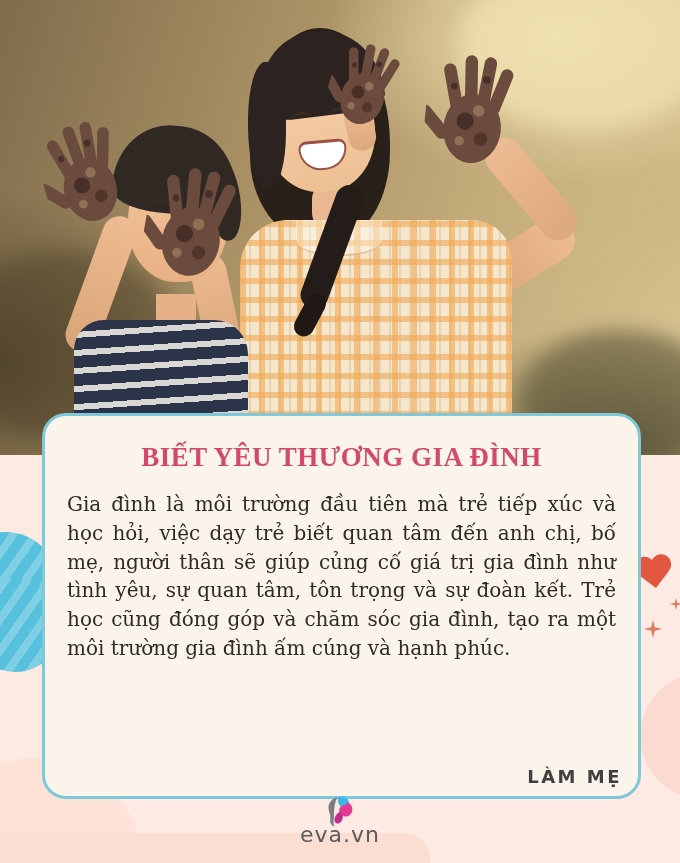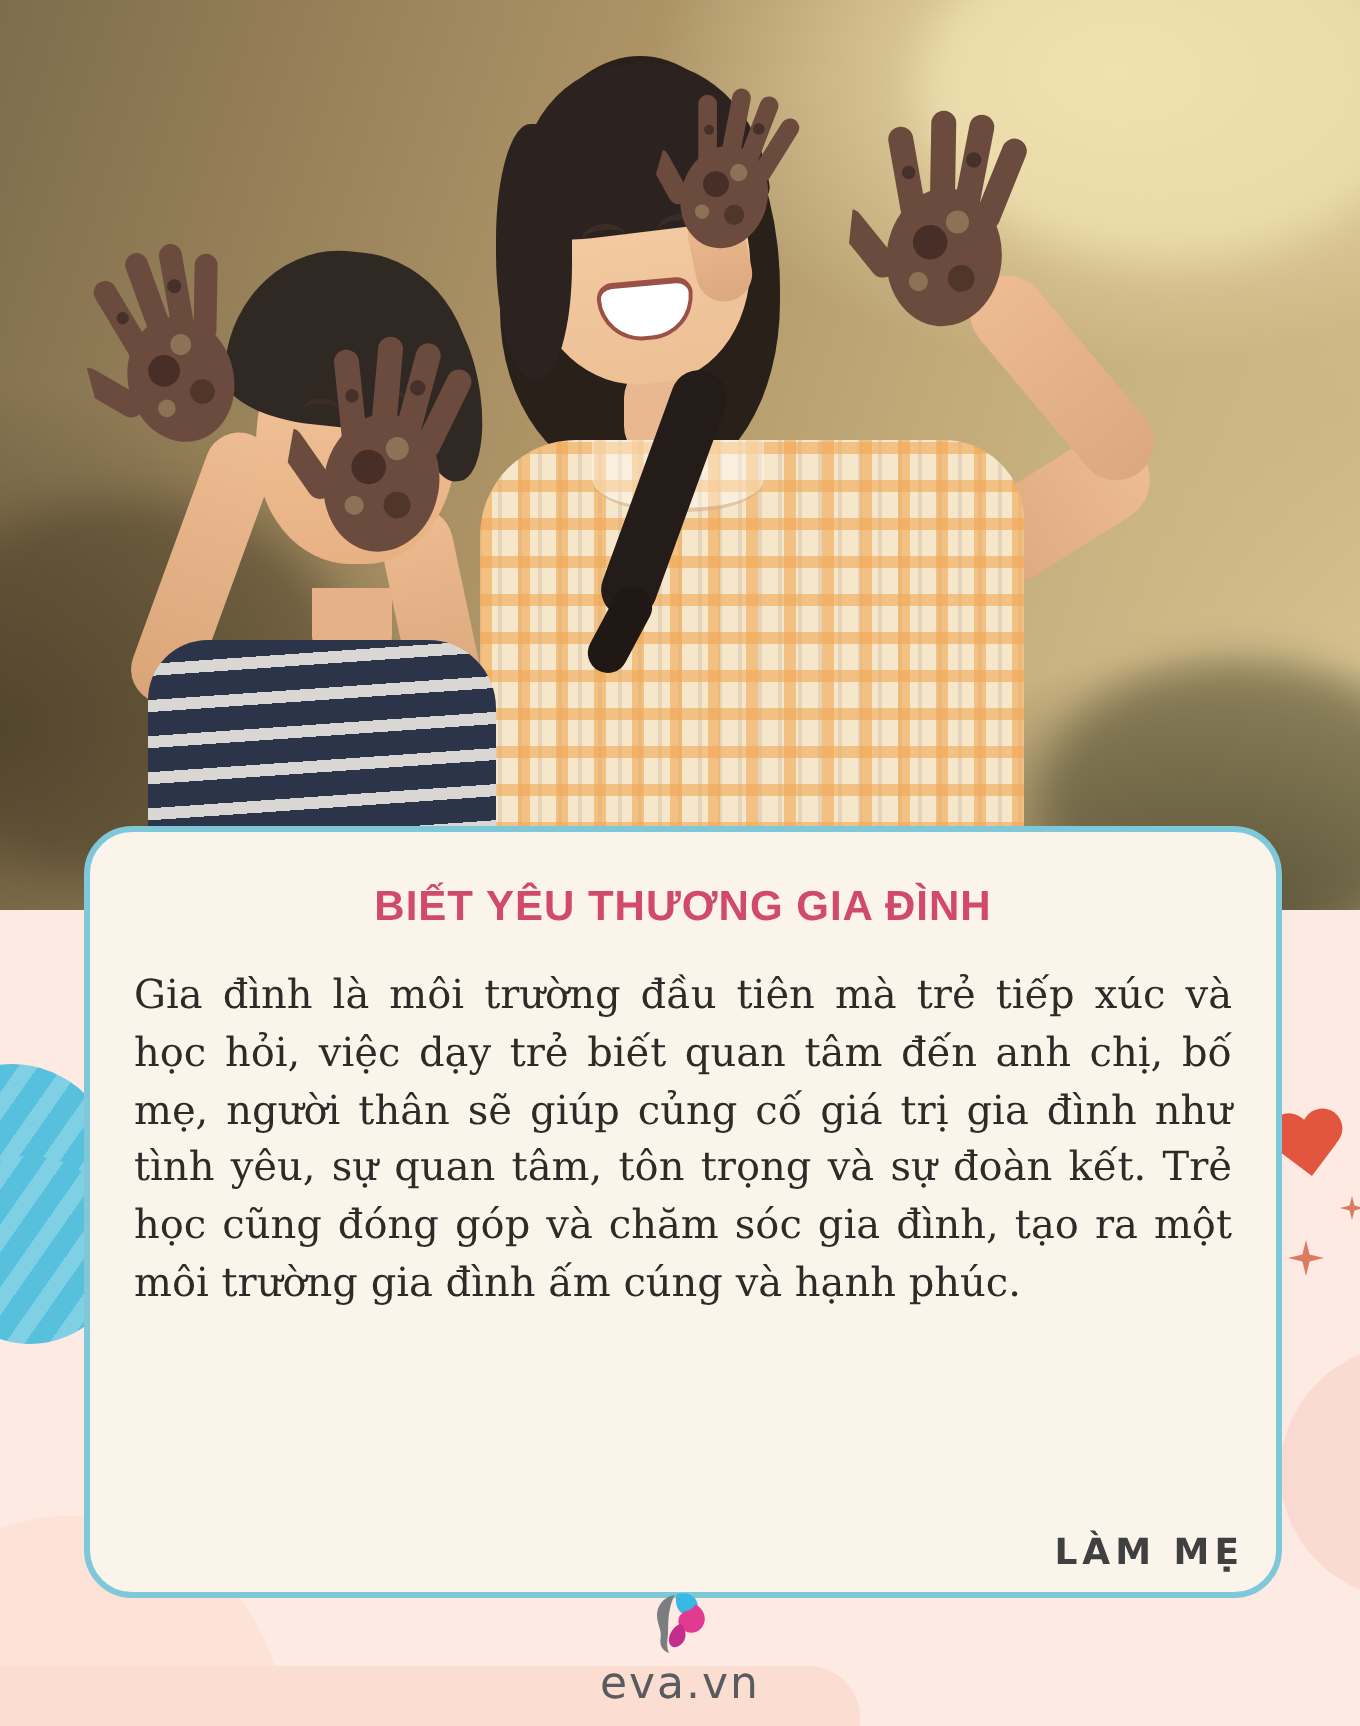--- a/index.html
+++ b/index.html
@@ -100,30 +100,30 @@
       clip-path:polygon(50% 0,60% 40%,100% 50%,60% 60%,50% 100%,40% 60%,0 50%,40% 40%);}
   .sp1{left:644px;top:620px;width:18px;height:18px;}
   .sp2{left:670px;top:598px;width:12px;height:12px;}
   .blob-right{left:640px;top:672px;width:132px;height:128px;border-radius:50%;background:#fbdbd1;}
   .blob-bl-circle{left:-70px;top:758px;width:212px;height:212px;border-radius:50%;background:#fde2d8;}
   .blob-bl-rect{left:0;top:833px;width:430px;height:30px;background:#fcddd2;border-radius:0 26px 0 0;}
 
   
   .card{position:absolute;left:42px;top:413px;width:599px;height:386px;box-sizing:border-box;
       background:#fbf4eb;border:3px solid #7fc8da;border-radius:24px;padding:26px 22px 0 22px;}
-  .card-title{margin:0 0 17px 0;text-align:center;font-size:21px;font-weight:bold;
-      color:#d14a6c;letter-spacing:.5px;font-family:Liberation Sans, sans-serif;}
+  .card-title{margin:0 0 17px 0;text-align:center;font-size:27px;font-weight:bold;
+      color:#d14a6c;letter-spacing:.5px;font-family:Liberation Serif, serif;}
   .body-text{margin:0 0 17px 0;font-size:20px;line-height:28.8px;color:#2e2a27;
       text-align:justify;}
   .category{position:absolute;right:16px;bottom:9px;font-family:"DejaVu Sans","Liberation Sans",sans-serif;
       font-size:18px;font-weight:bold;letter-spacing:2.5px;color:#404040;}
 
   
   .footer{position:absolute;left:0;top:795px;width:680px;height:60px;display:flex;
-      flex-direction:column;align-items:center;justify-content:space-between;}
+      flex-direction:column;align-items:center;justify-content:flex-start;}
   .brand-mark{width:34px;height:34px;margin-bottom:-7px;}
   .brand-text{font-family:"DejaVu Sans","Liberation Sans",sans-serif;font-size:22px;
       color:#595b5e;letter-spacing:1px;}
 </style>
 </head>
 <body>
 
 <div class="page">
 
   <svg width="0" height="0" style="position:absolute">

